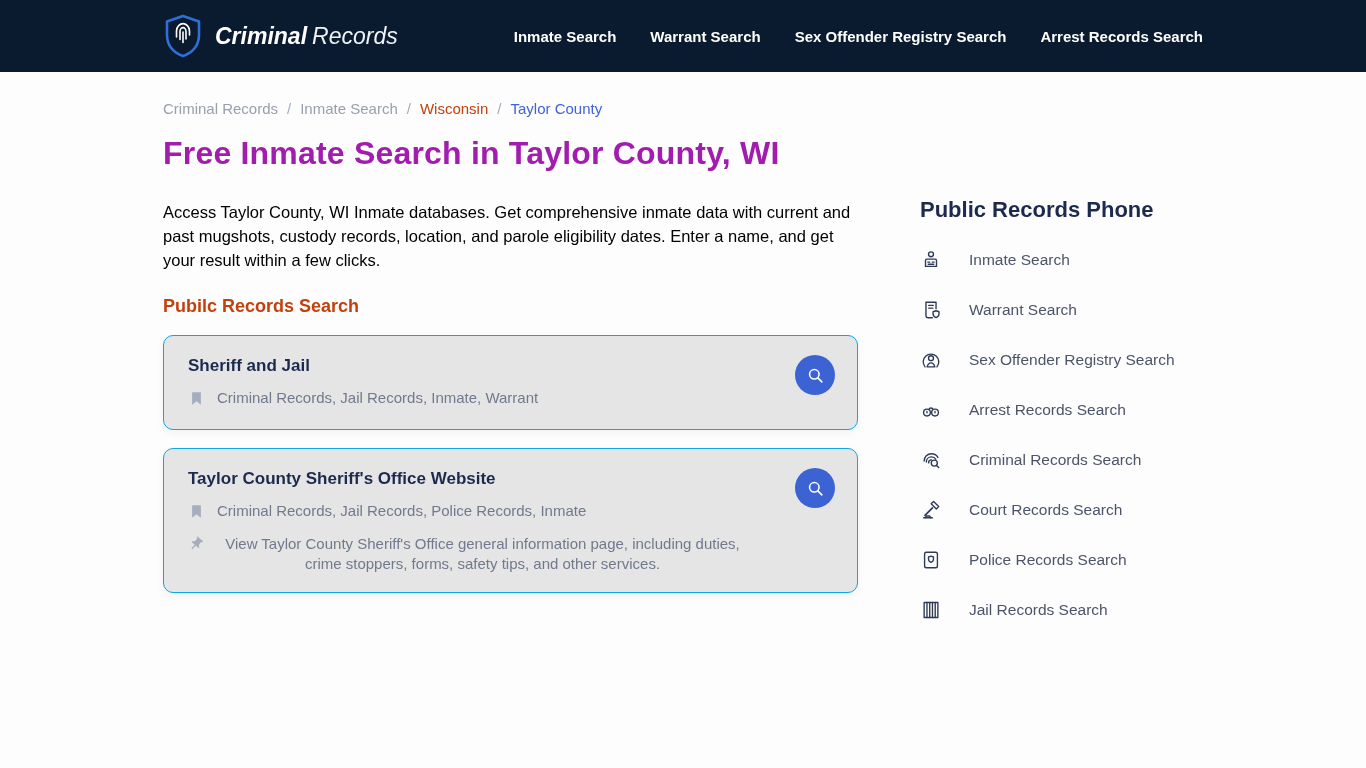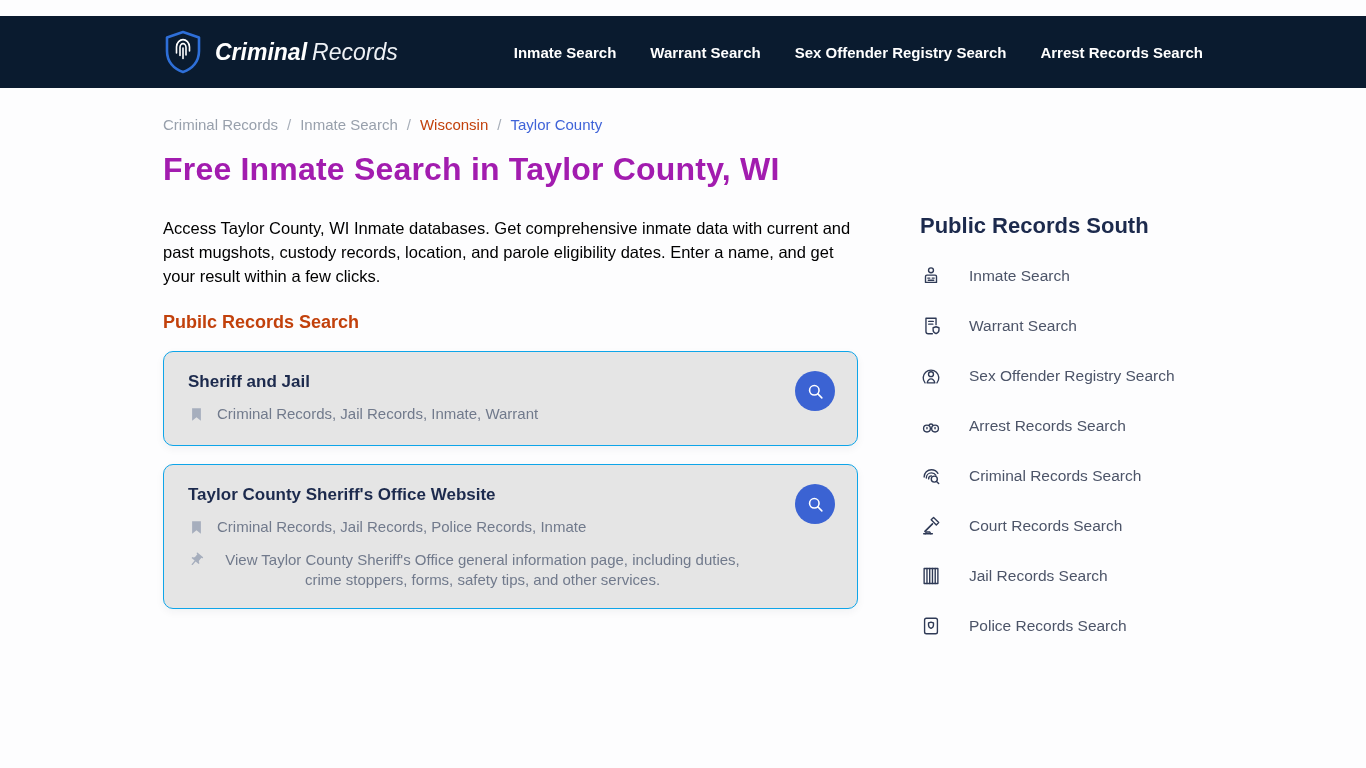--- a/index.html
+++ b/index.html
@@ -3,21 +3,21 @@
 <meta charset="utf-8">
 <style>
   * { box-sizing: border-box; }
   html,body { margin:0; padding:0; }
   body {
     width:1366px; height:768px;
     background:#fdfdfe;
     font-family:"Liberation Sans", sans-serif;
     overflow:hidden;
   }
-  .container { width:1040px; margin:16px auto; }
+  .container { width:1040px; margin:0 auto; }
 
   
   .topbar { background:#0a1b2f; height:72px; }
   .topbar-inner { display:flex; align-items:center; justify-content:space-between; height:72px; }
   .brand { display:flex; align-items:center; gap:12px; text-decoration:none; cursor:pointer; }
   .brand-text { font-size:23px; font-style:italic; color:#ffffff; white-space:nowrap; }
   .brand-text .bold { font-weight:700; }
   .brand-text .reg { font-weight:400; color:#eef1f5; margin-left:5px; }
   .nav { display:flex; gap:34px; }
   .nav a { color:#ffffff; font-size:15px; font-weight:700; text-decoration:none; cursor:pointer; }
@@ -167,21 +167,21 @@
           <span class="card-text">
             <span class="detail-line">View Taylor County Sheriff's Office general information page, including duties, crime stoppers, forms, safety tips, and other services.</span>
           </span>
         </div>
       </div>
 
     </div>
   </div>
 
   <aside class="col-right">
-    <h2 class="side-heading">Public Records South</h2>
+    <h2 class="side-heading">Public Records Phone</h2>
     <div class="side-list">
 
       <a class="side-item">
         <span class="side-icon">
           <svg width="22" height="22" viewBox="0 0 24 24">
             <circle cx="12" cy="5.8" r="2.7"></circle>
             <path d="M7.5 11h9a1.5 1.5 0 0 1 1.5 1.5V19H6v-6.5A1.5 1.5 0 0 1 7.5 11z"></path>
             <path d="M8.5 14.3h2.2M13.3 14.3h2.2M9 16.7h6"></path>
           </svg>
         </span>
@@ -243,32 +243,32 @@
             <path d="M4 20.5h9.5"></path>
             <path d="M5.8 20.5l1-1.9h3.9l1 1.9"></path>
           </svg>
         </span>
         <span class="side-label">Court Records Search</span>
       </a>
 
       <a class="side-item">
         <span class="side-icon">
           <svg width="22" height="22" viewBox="0 0 24 24">
+            <rect x="5" y="3.5" width="14" height="17" rx="2"></rect>
+            <path d="M12 7.8l2.7.9v2.2c0 1.8-1.2 3.1-2.7 3.7-1.5-.6-2.7-1.9-2.7-3.7V8.7z"></path>
+          </svg>
+        </span>
+        <span class="side-label">Police Records Search</span>
+      </a>
+
+      <a class="side-item">
+        <span class="side-icon">
+          <svg width="22" height="22" viewBox="0 0 24 24">
             <rect x="4.5" y="3.8" width="15" height="16.4"></rect>
             <path d="M7.6 3.8v16.4M10.6 3.8v16.4M13.6 3.8v16.4M16.6 3.8v16.4"></path>
           </svg>
         </span>
         <span class="side-label">Jail Records Search</span>
-      </a>
-
-      <a class="side-item">
-        <span class="side-icon">
-          <svg width="22" height="22" viewBox="0 0 24 24">
-            <rect x="5" y="3.5" width="14" height="17" rx="2"></rect>
-            <path d="M12 7.8l2.7.9v2.2c0 1.8-1.2 3.1-2.7 3.7-1.5-.6-2.7-1.9-2.7-3.7V8.7z"></path>
-          </svg>
-        </span>
-        <span class="side-label">Police Records Search</span>
       </a>
 
     </div>
   </aside>
 </div>
 
 </body></html>

